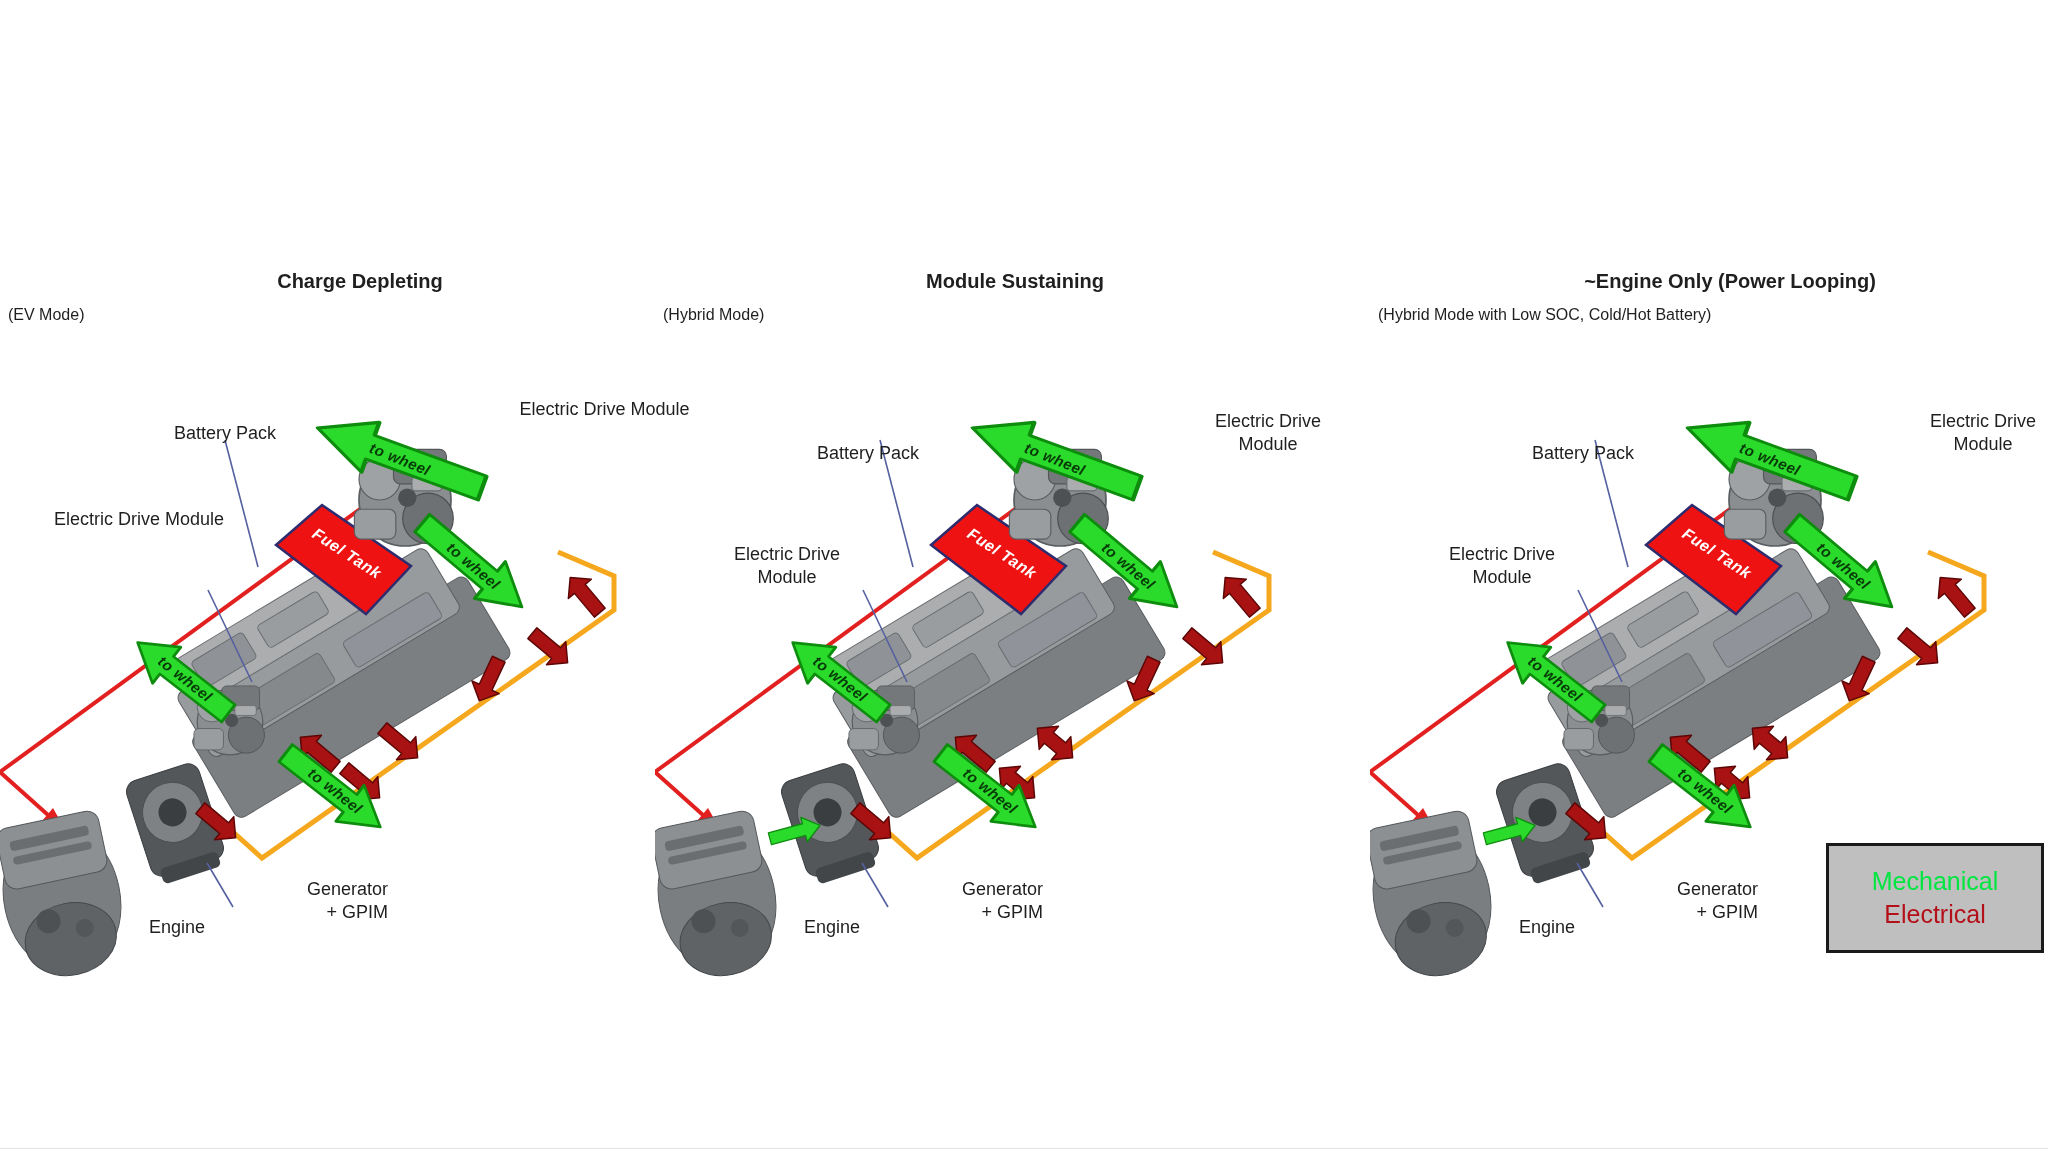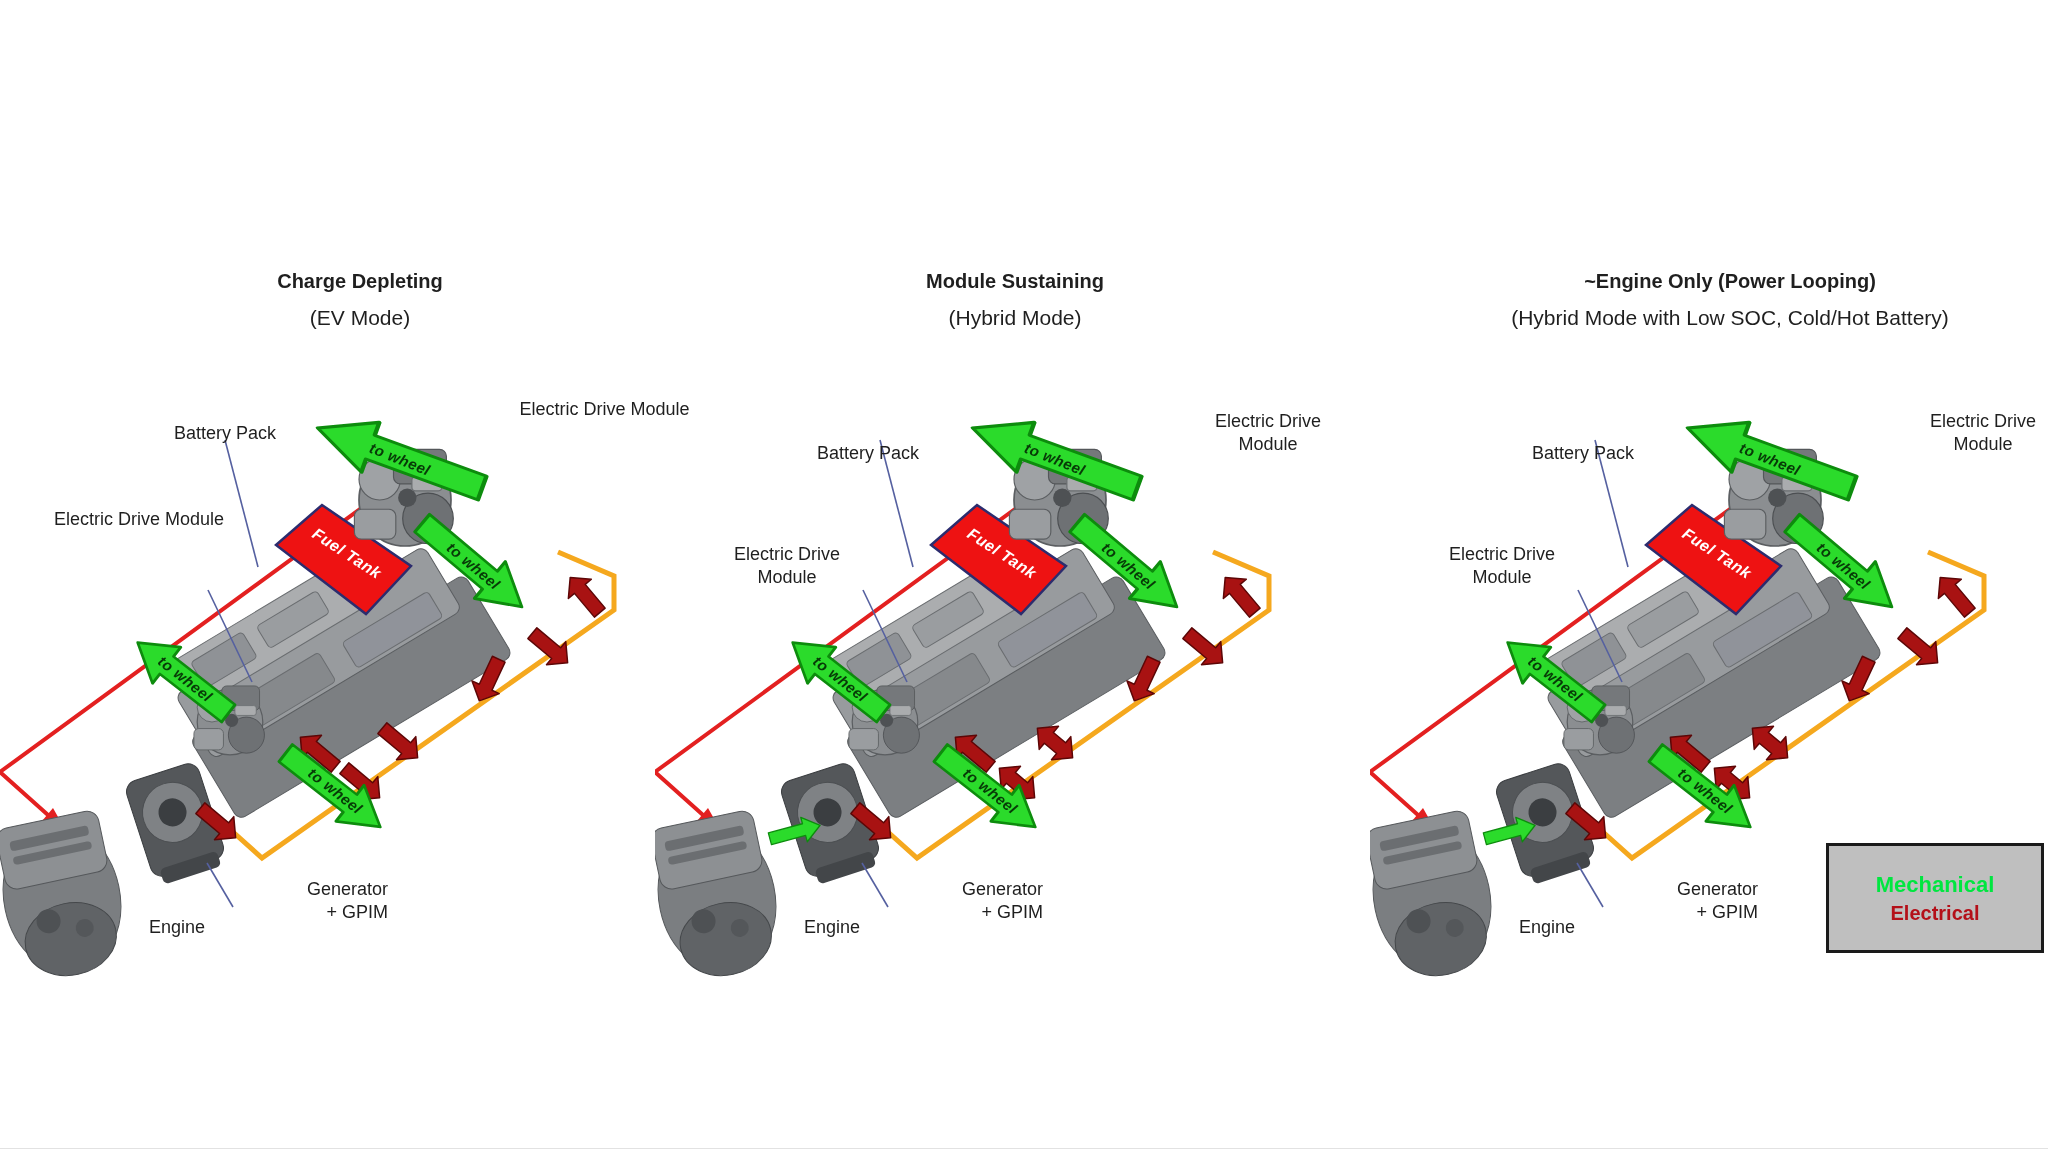--- a/index.html
+++ b/index.html
@@ -4,39 +4,39 @@
 <style>
   html,body{margin:0;padding:0;background:#ffffff;}
   body{width:2048px;height:1152px;position:relative;overflow:hidden;
        font-family:"Liberation Sans", sans-serif;color:#1f1f1f;}
   .panel{position:absolute;top:250px;width:760px;height:902px;}
   .panel--0{left:0px;}
   .panel--1{left:655px;}
   .panel--2{left:1370px;}
   .panel-title{position:absolute;top:20px;left:0;width:720px;text-align:center;
       font-size:20px;font-weight:bold;white-space:nowrap;}
-  .panel-subtitle{position:absolute;top:56px;left:0;width:720px;text-align:center;
-      font-size:21px;white-space:nowrap;}
+  .panel-subtitle{position:absolute;top:56px;left:0;width:720px;
+      font-size:16px;white-space:nowrap;padding-left:8px;}
   .diagram{position:absolute;top:0;left:0;}
   .lbl{position:absolute;font-size:18px;line-height:1.25;text-align:center;}
   .battery-label{left:130px;top:172px;width:190px;}
   .panel--1 .battery-label,.panel--2 .battery-label{left:118px;top:192px;}
   .edm-right-label{left:452px;top:148px;width:305px;white-space:nowrap;}
   .panel--1 .edm-right-label,.panel--2 .edm-right-label{
       left:528px;top:160px;width:170px;white-space:normal;}
   .edm-left-label{left:14px;top:258px;width:250px;white-space:nowrap;}
   .panel--1 .edm-left-label,.panel--2 .edm-left-label{
       left:52px;top:293px;width:160px;white-space:normal;}
   .engine-label{left:122px;top:666px;width:110px;}
   .generator-label{left:238px;top:628px;width:150px;text-align:right;}
   .legend{position:absolute;left:1826px;top:843px;width:212px;height:104px;
       background:#bfbfbf;border:3px solid #1a1a1a;display:flex;flex-direction:column;
       align-items:center;justify-content:center;gap:4px;}
-  .legend-mech{font-size:22px;font-weight:bold;}
-  .legend-elec{font-size:20px;font-weight:bold;}
+  .legend-mech{font-size:25px;font-weight:normal;}
+  .legend-elec{font-size:25px;font-weight:normal;}
   .bottom-rule{position:absolute;left:0;top:1148px;width:2048px;height:1px;background:#e2e2e2;}
   .ga-text{font-size:15px;font-style:italic;font-weight:bold;fill:#073a07;letter-spacing:0.5px;}
   .tank-text{font-size:16px;font-style:italic;font-weight:bold;fill:#ffffff;letter-spacing:0.5px;}
 </style>
 </head>
 <body>
 
 <svg width="0" height="0" style="position:absolute" aria-hidden="true">
   <defs>
 

